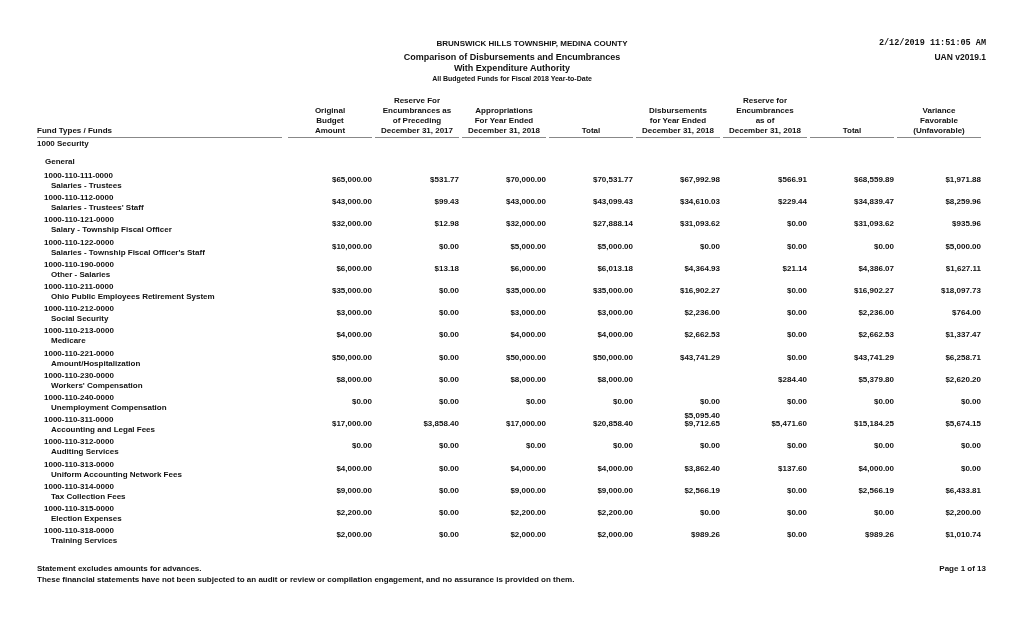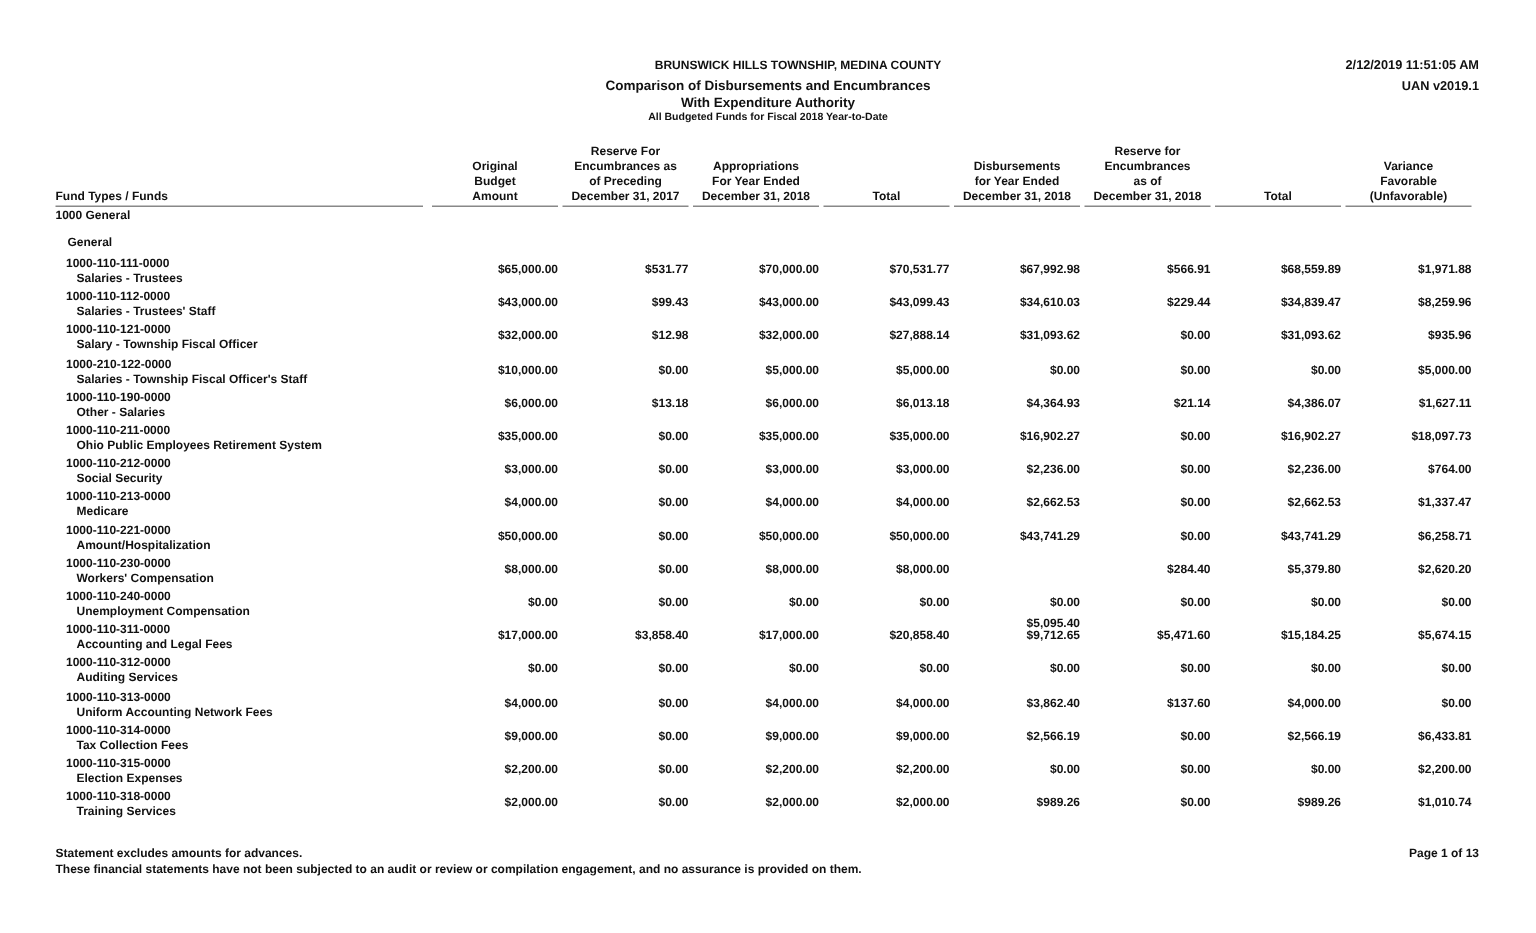--- a/index.html
+++ b/index.html
@@ -27,21 +27,21 @@
   .num { position: absolute; top: 4px; text-align: right; width: 84px; }
   .footer { position: absolute; font-size: 8px; font-weight: bold; }
 </style>
 </head>
 <body>
 
 <div class="hdr-center t1">BRUNSWICK HILLS TOWNSHIP, MEDINA COUNTY</div>
 <div class="hdr-center t2">Comparison of Disbursements and Encumbrances</div>
 <div class="hdr-center t3">With Expenditure Authority</div>
 <div class="hdr-center t4">All Budgeted Funds for Fiscal 2018 Year-to-Date</div>
-<div class="hdr-right" style="top:38px;">2/12/2019 11:51:05 AM</div>
+<div class="hdr-right" style="top:38px;font-family:Liberation Mono, monospace;">2/12/2019 11:51:05 AM</div>
 <div class="hdr-right" style="top:52px;">UAN v2019.1</div>
 
 <div id="col-heads">
     <div class="col-head fund-head" style="left: 37px; width: 245px;">
       <span style="white-space: pre-line;">Fund Types / Funds</span>
     </div>
     <div class="col-head" style="left: 288px; width: 84px;">
       <span style="white-space: pre-line; margin-top: 28px;">Original
 Budget
 Amount</span>
@@ -74,21 +74,21 @@
     <div class="col-head" style="left: 810px; width: 84px;">
       <span style="white-space: pre-line;">Total</span>
     </div>
     <div class="col-head" style="left: 897px; width: 84px;">
       <span style="white-space: pre-line; margin-top: 48px;">Variance
 Favorable
 (Unfavorable)</span>
     </div>
   </div>
 
-<div class="section" style="left:37px; top:139px;">1000 General</div>
+<div class="section" style="left:37px; top:139px;">1000 Security</div>
 <div class="section" style="left:45px; top:157px;">General</div>
 
 <div id="rows">
     <div class="row" style="top: 171px;">
       <div class="acct">1000-110-111-0000</div>
       <div class="desc">Salaries - Trustees</div>
       <div class="num" style="left: 288px;">$65,000.00</div>
       <div class="num" style="left: 375px;">$531.77</div>
       <div class="num" style="left: 462px;">$70,000.00</div>
       <div class="num" style="left: 549px;">$70,531.77</div>
@@ -115,21 +115,21 @@
       <div class="num" style="left: 288px;">$32,000.00</div>
       <div class="num" style="left: 375px;">$12.98</div>
       <div class="num" style="left: 462px;">$32,000.00</div>
       <div class="num" style="left: 549px;">$27,888.14</div>
       <div class="num" style="left: 636px;">$31,093.62</div>
       <div class="num" style="left: 723px;">$0.00</div>
       <div class="num" style="left: 810px;">$31,093.62</div>
       <div class="num" style="left: 897px;">$935.96</div>
     </div>
     <div class="row" style="top: 237.6px;">
-      <div class="acct">1000-210-122-0000</div>
+      <div class="acct">1000-110-122-0000</div>
       <div class="desc">Salaries - Township Fiscal Officer's Staff</div>
       <div class="num" style="left: 288px;">$10,000.00</div>
       <div class="num" style="left: 375px;">$0.00</div>
       <div class="num" style="left: 462px;">$5,000.00</div>
       <div class="num" style="left: 549px;">$5,000.00</div>
       <div class="num" style="left: 636px;">$0.00</div>
       <div class="num" style="left: 723px;">$0.00</div>
       <div class="num" style="left: 810px;">$0.00</div>
       <div class="num" style="left: 897px;">$5,000.00</div>
     </div>

